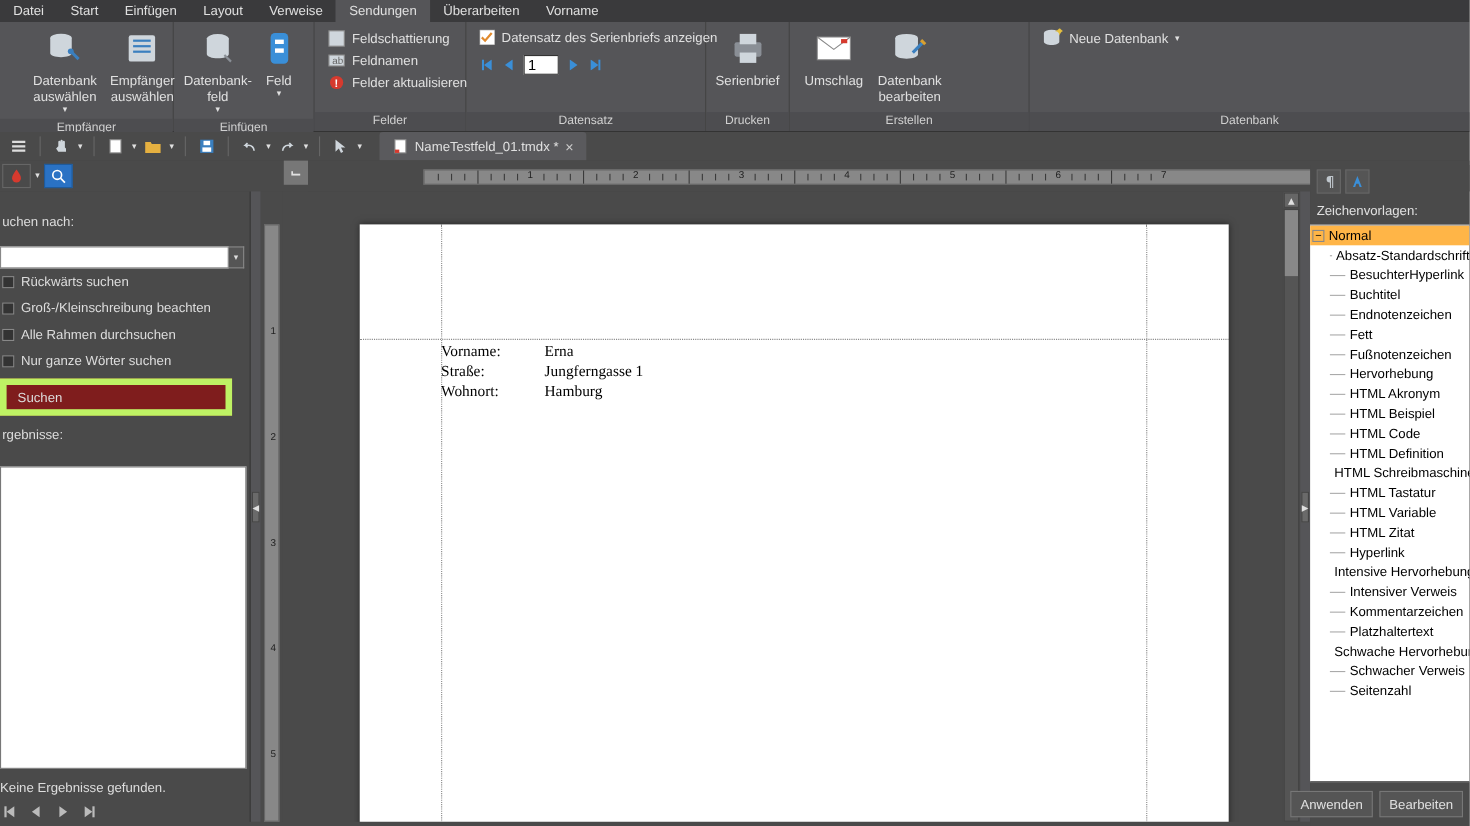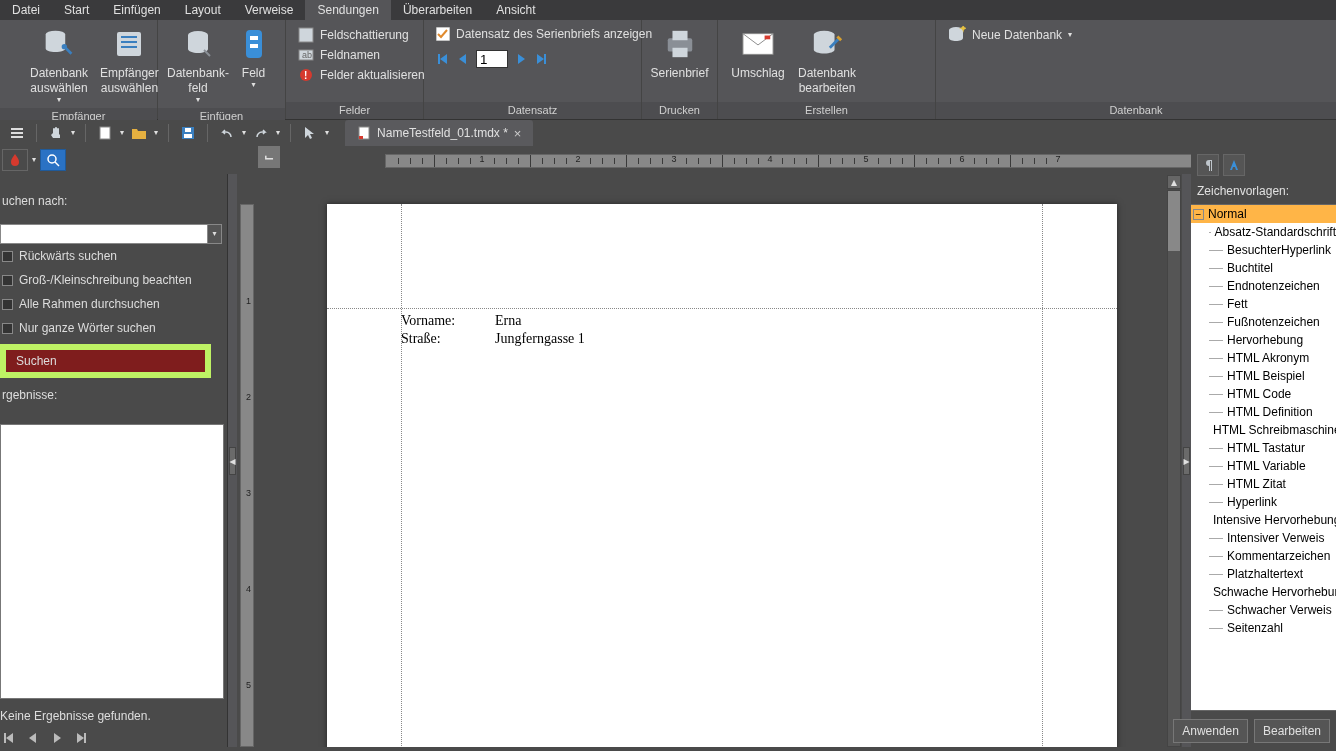--- a/index.html
+++ b/index.html
@@ -111,21 +111,21 @@
 <body>
 
 <div class="menu-bar" id="menu-bar">
     <div class="menu-item">Datei</div>
     <div class="menu-item">Start</div>
     <div class="menu-item">Einfügen</div>
     <div class="menu-item">Layout</div>
     <div class="menu-item">Verweise</div>
     <div class="menu-item active">Sendungen</div>
     <div class="menu-item">Überarbeiten</div>
-    <div class="menu-item">Ansicht</div>
+    <div class="menu-item">Vorname</div>
   </div>
 
 <div class="ribbon">
 
   <div class="ribbon-group" style="width:158px;">
     <div class="ribbon-group-body">
       <div class="big-btn" style="width:78px;margin-left:16px;">
         <div class="ic">
           <svg width="36" height="34" viewBox="0 0 36 34">
               <ellipse cx="14" cy="6" rx="11" ry="4" fill="#cfd6dc"></ellipse>
@@ -528,20 +528,24 @@
       <div class="guide-v" style="right:74px;"></div>
       <div class="doc-content" id="doc-content">
           <div class="field-row">
             <div class="lbl">Vorname:</div>
             <div>Erna</div>
           </div>
           <div class="field-row">
             <div class="lbl">Straße:</div>
             <div>Jungferngasse 1</div>
           </div>
+          <div class="field-row">
+            <div class="lbl">Wohnort:</div>
+            <div>Hamburg</div>
+          </div>
         </div>
     </div>
   </div>
 
   <div class="v-scroll">
     <div class="arrow">▴</div>
     <div class="track">
         <div class="thumb"></div>
       </div>
   </div>

